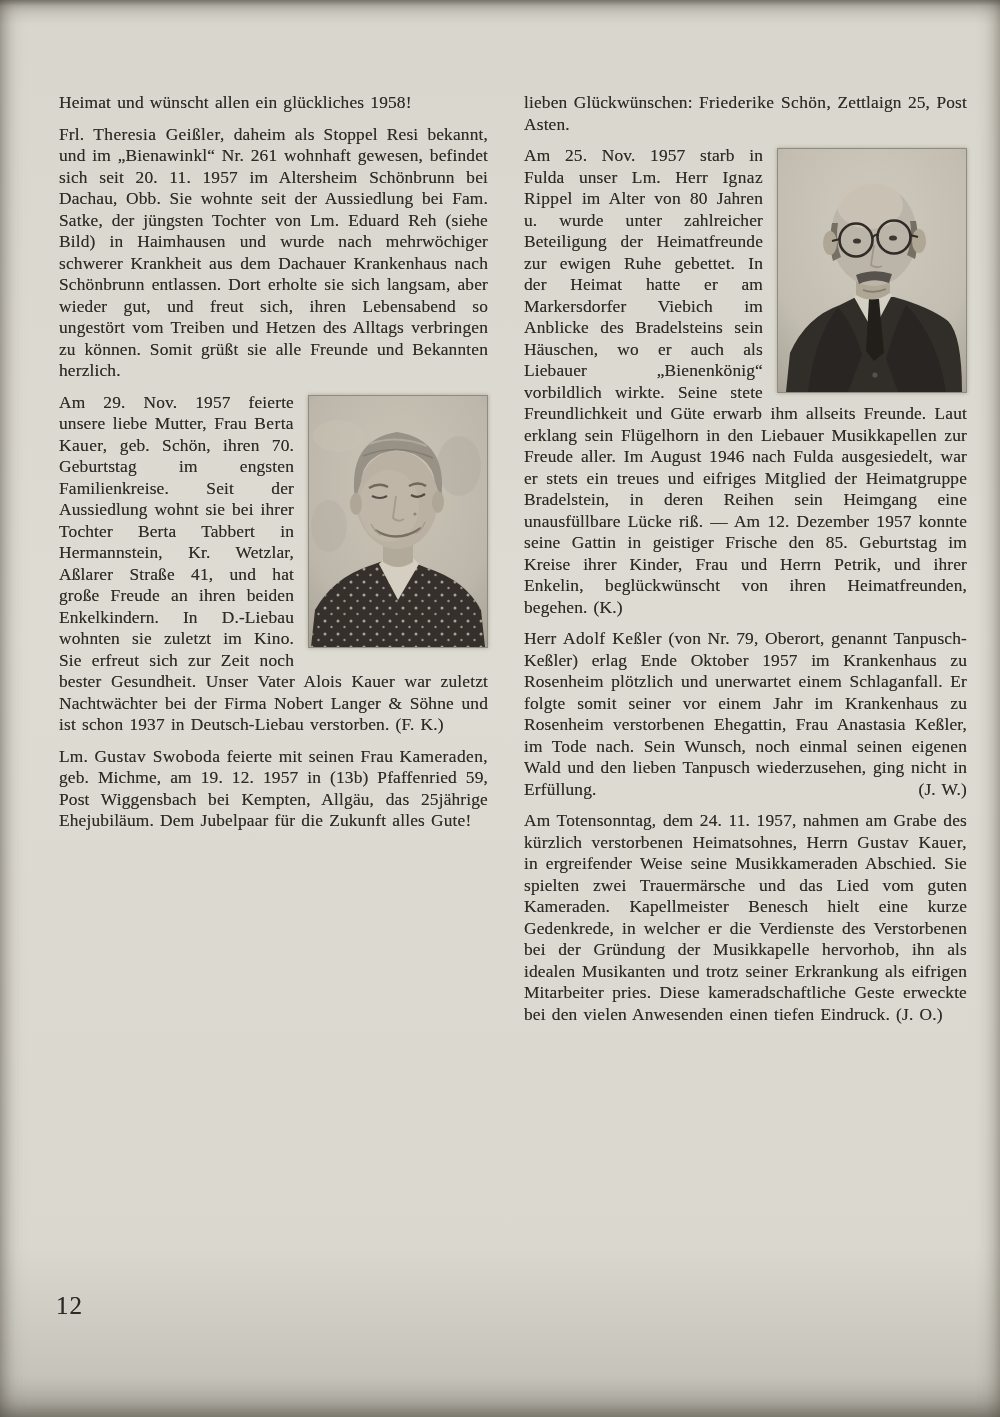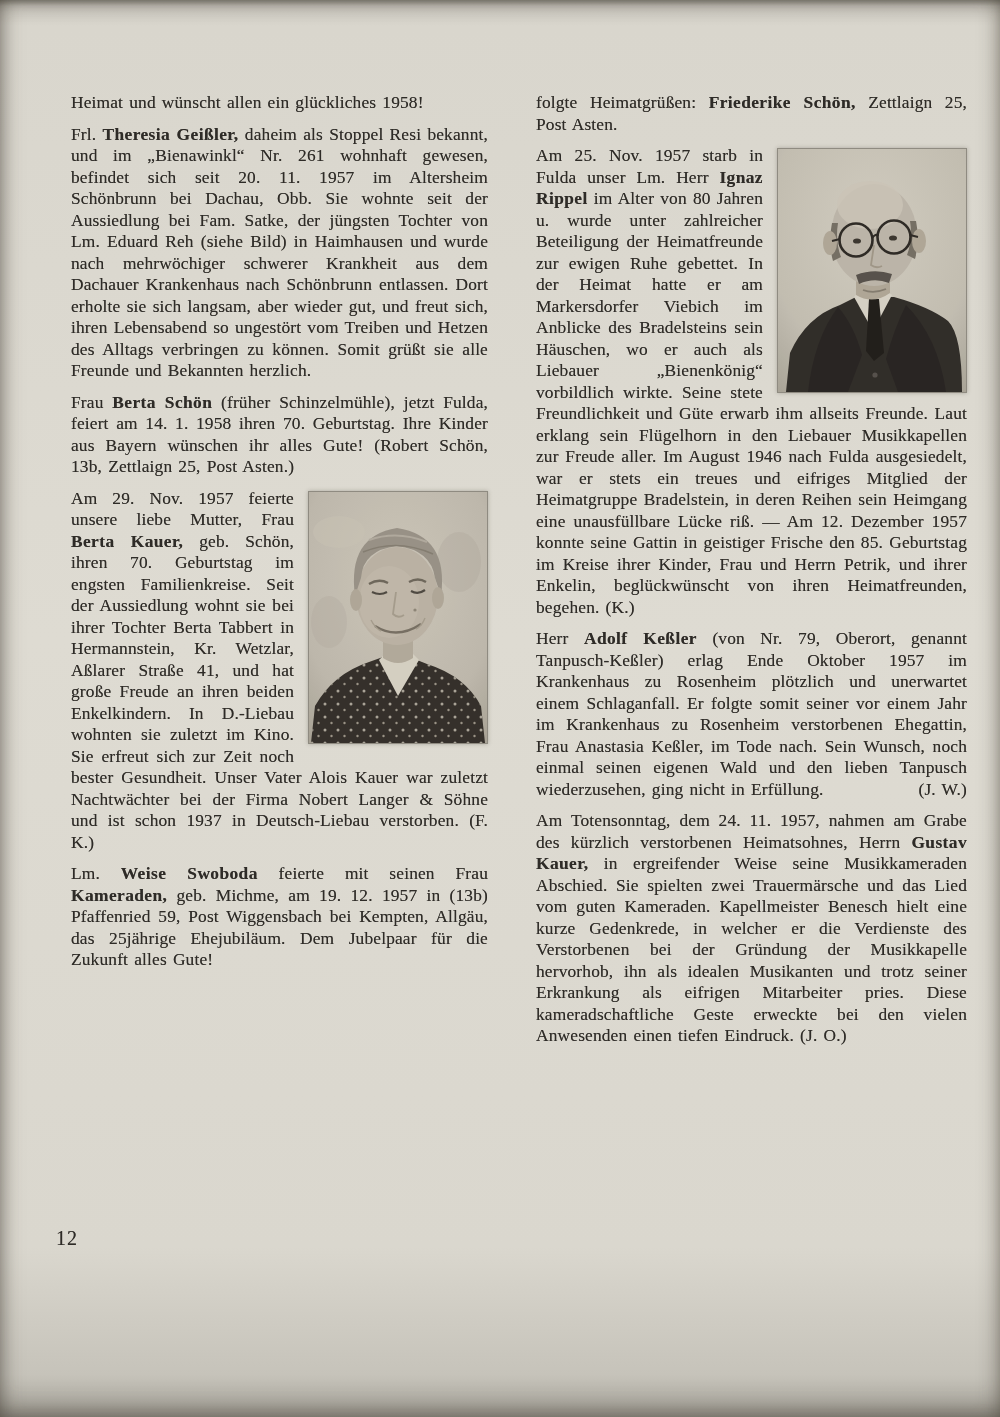--- a/index.html
+++ b/index.html
@@ -26,47 +26,46 @@
   .col{
     position:absolute;top:92px;
     text-align:justify;
     font-size:17.4px;line-height:21.5px;
     color:#2e2b27;
     letter-spacing:.15px;word-spacing:1.6px;
     text-shadow:0 0 .5px rgba(46,43,39,.55);
   }
   .col-left{left:55px;width:433px;}
   .col-right{left:520px;width:447px;}
-  p{margin:0 0 10px 16px;}
-  b{font-weight:bold;letter-spacing:.4px;}
+  p{margin:0 0 10px 4px;}
+  b{font-weight:normal;letter-spacing:.4px;}
   .sig{float:right;}
   .photo{
     float:right;
     border:1px solid #8f8b81;
     box-shadow:0 0 4px rgba(80,74,64,.35);
     background:#c7c2b6;
   }
   .photo svg{display:block;filter:blur(.45px) contrast(.97);}
   .photo-woman{width:178px;height:251px;margin:3px 0 8px 14px;}
   .photo-man{width:188px;height:243px;margin:3px 0 8px 14px;}
   .page-number{
-    position:absolute;left:56px;top:1227px;
-    font-size:20px;color:#2e2b27;letter-spacing:1px;
+    position:absolute;left:56px;top:1292px;
+    font-size:25px;color:#2e2b27;letter-spacing:1px;
     text-shadow:0 0 .5px rgba(46,43,39,.55);
   }
 </style>
 </head>
 <body>
 
 <div class="page">
 
   <div class="col col-left">
     <p><span>Heimat und wünscht allen ein glückliches 1958!</span></p>
     <p><span>Frl. </span><b>Theresia Geißler,</b><span> daheim als Stoppel Resi bekannt, und im „Bienawinkl“ Nr. 261 wohnhaft gewesen, befindet sich seit 20. 11. 1957 im Altersheim Schönbrunn bei Dachau, Obb. Sie wohnte seit der Aussiedlung bei Fam. Satke, der jüngsten Tochter von Lm. Eduard Reh (siehe Bild) in Haimhausen und wurde nach mehrwöchiger schwerer Krankheit aus dem Dachauer Krankenhaus nach Schönbrunn entlassen. Dort erholte sie sich langsam, aber wieder gut, und freut sich, ihren Lebensabend so ungestört vom Treiben und Hetzen des Alltags verbringen zu können. Somit grüßt sie alle Freunde und Bekannten herzlich.</span></p>
-    <p><span>Frau </span><b>Berta Schön</b><span> (früher Schinzelmühle), jetzt Fulda, feiert am 14. 1. 1958 ihren 70. Geburtstag. Ihre Kinder aus Bayern wünschen ihr alles Gute! (Robert Schön, 13b, Zettlaign 25, Post Asten.)</span></p>
 
     <p>
       <span class="photo photo-woman">
         <svg viewBox="0 0 178 251" width="178" height="251" xmlns="http://www.w3.org/2000/svg">
           <defs>
             <radialGradient id="wbg" cx="50%" cy="35%" r="80%">
               <stop offset="0%" stop-color="#cdc7ba"></stop>
               <stop offset="70%" stop-color="#bfb9ac"></stop>
               <stop offset="100%" stop-color="#aaa497"></stop>
             </radialGradient>
@@ -105,25 +104,25 @@
           <path d="M87 100 L84 122 Q89 127 95 123" stroke="#a59c8c" stroke-width="1.8" fill="none"></path>
 
           <path d="M66 134 Q88 148 112 132" stroke="#776f62" stroke-width="2.4" fill="none"></path>
           <path d="M62 128 q4 8 10 11" stroke="#a59c8c" stroke-width="1.4" fill="none"></path>
           <path d="M116 126 q-3 8 -9 11" stroke="#a59c8c" stroke-width="1.4" fill="none"></path>
           <circle cx="106" cy="118" r="1.6" fill="#8d8577"></circle>
         </svg>
       </span>
     <span>Am 29. Nov. 1957 feierte unsere liebe Mutter, Frau </span><b>Berta Kauer,</b><span> geb. Schön, ihren 70. Geburtstag im engsten Familienkreise. Seit der Aussiedlung wohnt sie bei ihrer Tochter Berta Tabbert in Hermannstein, Kr. Wetzlar, Aßlarer Straße 41, und hat große Freude an ihren beiden Enkelkindern. In D.-Liebau wohnten sie zuletzt im Kino.  Sie erfreut sich zur Zeit noch bester Gesundheit.  Unser Vater Alois Kauer war zuletzt Nachtwächter bei der Firma Nobert Langer &amp; Söhne und ist schon 1937 in Deutsch-Liebau verstorben. (F. K.)</span></p>
 
-    <p><span>Lm. </span><b>Weise Swoboda</b><span> feierte mit seinen Frau </span><b>Kameraden,</b><span> geb. Michme, am 19. 12. 1957 in (13b) Pfaffenried 59, Post Wiggensbach bei Kempten, Allgäu, das 25jährige Ehejubiläum. Dem Jubelpaar für die Zukunft alles Gute!</span></p>
+    <p><span>Lm. </span><b>Gustav Swoboda</b><span> feierte mit seinen Frau </span><b>Kameraden,</b><span> geb. Michme, am 19. 12. 1957 in (13b) Pfaffenried 59, Post Wiggensbach bei Kempten, Allgäu, das 25jährige Ehejubiläum. Dem Jubelpaar für die Zukunft alles Gute!</span></p>
   </div>
 
   <div class="col col-right">
-    <p><span>folgte Heimatgrüßen: </span><b>Friederike Schön,</b><span> Zettlaign 25, Post Asten.</span></p>
+    <p><span>lieben Glückwünschen: </span><b>Friederike Schön,</b><span> Zettlaign 25, Post Asten.</span></p>
 
     <p>
       <span class="photo photo-man">
         <svg viewBox="0 0 188 243" width="188" height="243" xmlns="http://www.w3.org/2000/svg">
           <defs>
             <radialGradient id="mbg" cx="50%" cy="32%" r="85%">
               <stop offset="0%" stop-color="#d2cdc1"></stop>
               <stop offset="65%" stop-color="#c4bfb2"></stop>
               <stop offset="100%" stop-color="#a9a497"></stop>
             </radialGradient>

